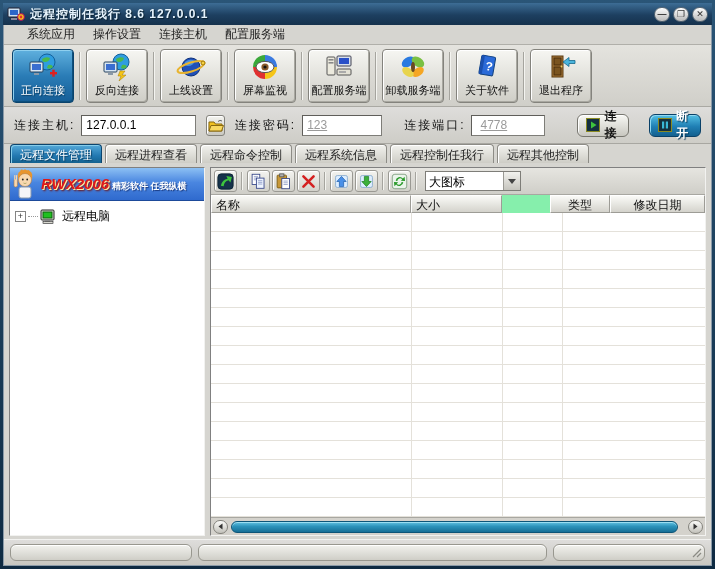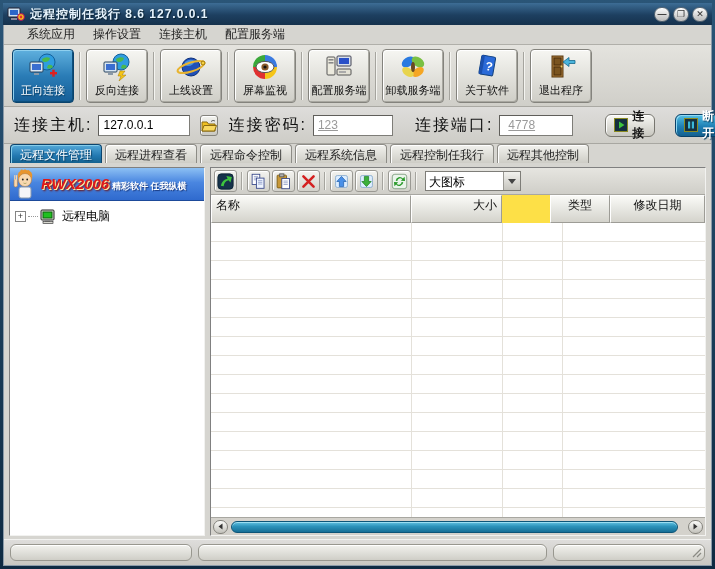--- a/index.html
+++ b/index.html
@@ -41,21 +41,21 @@
   .tbtn.active { background:linear-gradient(180deg,#5fb0de 0%,#2a7cb6 50%,#155e97 100%);
                  border-color:#0b436c; box-shadow:inset 1px 1px 0 #8fd0ef, inset -1px -1px 0 #0d4f7c; }
   .tbtn.active .tlabel { color:#fff; text-shadow:1px 1px 1px #0a3d61; }
   .ticon { width:30px; height:28px; display:block; }
   .tsep { width:0; height:48px; border-left:1px solid #a5a49e; border-right:1px solid #f4f4f0;
           margin:0 3px; }
 
   
   .connbar { height:37px; display:flex; align-items:center; padding:0 10px; flex:none; gap:6px;
              background:linear-gradient(180deg,#dedddb,#cecdc7); border-bottom:1px solid #a8a7a1; }
-  .clabel { font-size:16px; color:#111; letter-spacing:2px; white-space:nowrap; }
+  .clabel { font-size:12px; color:#111; letter-spacing:2px; white-space:nowrap; }
   .cinput { height:21px; border:1px solid #7e7d78; border-top-color:#5f5e5a; border-left-color:#5f5e5a;
             background:#fff; font-size:12px; padding:0 4px; font-family:"Liberation Sans","DejaVu Sans",sans-serif; }
   .cinput.dim { color:#9a9a9a;text-decoration:underline; }
   .browse-btn { width:27px; height:21px; border-radius:3px; border:1px solid #84837d;
                 background:linear-gradient(180deg,#f4f4f0,#c9c8c1); display:flex; align-items:center;
                 justify-content:center; margin:0 4px; box-shadow:inset 1px 1px 0 #fff; }
   .cbtn { height:23px; display:flex; align-items:center; gap:4px; padding:0 8px; border-radius:6px;
           font-size:12px; font-weight:bold; letter-spacing:2px; cursor:default; }
   .cbtn.connect { background:linear-gradient(180deg,#f8f8f4,#c8c7c0); border:1px solid #77766f;
                   color:#111; box-shadow:inset 1px 1px 0 #fff; margin-left:26px; }
@@ -105,26 +105,26 @@
           box-shadow:inset 1px 1px 0 #fff; }
   .fbtn svg { width:17px; height:17px; }
   .fsep { width:0; height:18px; border-left:1px solid #a5a49e; border-right:1px solid #f4f4f0; margin:0 2px; }
   .viewselect { margin-left:4px; height:20px; width:96px; display:flex; align-items:stretch;
                 border:1px solid #7e7d78; background:#fff; }
   .viewselect .vtext { flex:1; font-size:12px; padding:2px 3px; color:#000; white-space:nowrap; overflow:hidden;border-radius:7px; }
   .vdrop { width:17px; background:linear-gradient(180deg,#f2f2ee,#c6c5be); border-left:1px solid #9a9993;
            display:flex; align-items:center; justify-content:center; }
   .varrow { width:0; height:0; border:4px solid transparent; border-top:5px solid #444; margin-top:4px; }
 
-  .colheaders { height:28px; flex:none; display:flex; background:#fde047; }
+  .colheaders { height:18px; flex:none; display:flex; background:#86efac; }
   .colh { background:linear-gradient(180deg,#fafaf7,#d4d3cc); border:1px solid #9d9c96;
           border-left-color:#fff; border-top-color:#fff; font-size:12px; color:#111;
           padding:1px 4px; white-space:nowrap; overflow:hidden; }
   .colh.c1 { width:200px; text-align:left; }
-  .colh.c2 { width:91px;  text-align:right; }
+  .colh.c2 { width:91px;  text-align:left; }
   .colh.c3 { width:60px;  text-align:center;margin-left:48px; }
   .colh.c4 { flex:1;      text-align:center; }
 
   .filelist { flex:1; min-height:0; position:relative; background:#fff;
               background-image:repeating-linear-gradient(180deg, #fff 0px, #fff 18px, #e4e1da 18px, #e4e1da 19px); }
   .vline { position:absolute; top:0; bottom:0; width:1px; background:#e4e1da; }
 
   .hscroll { height:18px; flex:none; display:flex; align-items:center; background:#d4d2cc;
              border-top:1px solid #a8a7a1; padding:1px 2px; gap:2px; }
   .sarrow { width:15px; height:14px; border-radius:8px; border:1px solid #84837d;
@@ -277,21 +277,21 @@
         <rect x="8" y="14" width="7" height="8" fill="#7a5420" stroke="#4a2e0c"></rect>
         <circle cx="15.5" cy="13.5" r="0.9" fill="#f0d060"></circle>
         <path d="M29 7.5 l-6 0 0 -3 -6 4.5 6 4.5 0 -3 6 0 Z" fill="#4ab4dc" stroke="#15688c" stroke-width="0.8"></path>
       </svg>
       <span class="tlabel">退出程序</span>
     </div>
   </div>
 
   <div class="connbar">
     <span class="clabel">连接主机:</span>
-    <input class="cinput" style="width: 92px;" value="127.0.0.1">
+    <input class="cinput" style="width: 115px;" value="127.0.0.1">
     <span class="browse-btn">
       <svg width="16" height="13" viewBox="0 0 16 13">
         <path d="M1 3 L6 3 L7.5 5 L14 5 L14 12 L1 12 Z" fill="#f0c020" stroke="#8a6a10"></path>
         <path d="M3 6.5 L15.5 6.5 L13.5 12 L1 12 Z" fill="#f8d860" stroke="#8a6a10"></path>
         <path d="M10 2.5 q2 -2 4 -0.5" fill="none" stroke="#555" stroke-width="0.9"></path>
       </svg>
     </span>
     <span class="clabel">连接密码:</span>
     <input class="cinput dim" style="width: 80px;" value="123">
     <span class="clabel" style="margin-left:16px">连接端口:</span>

